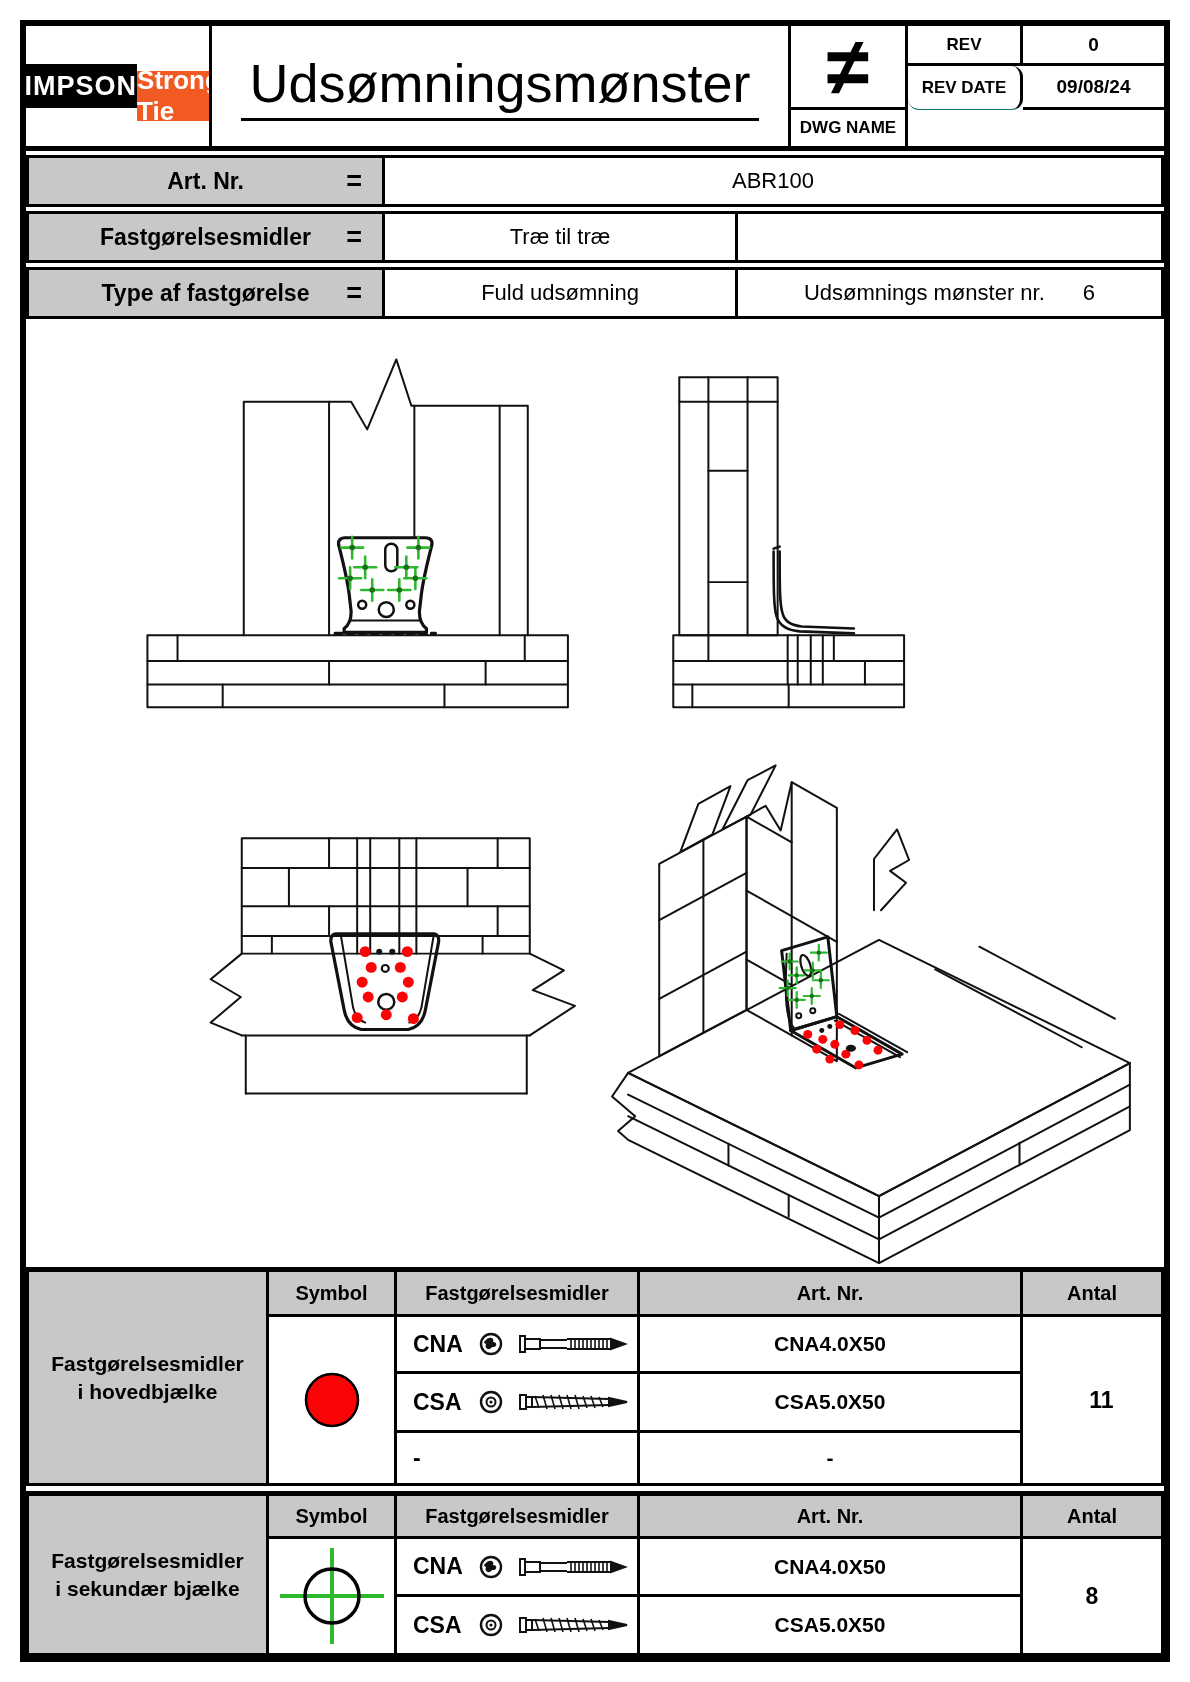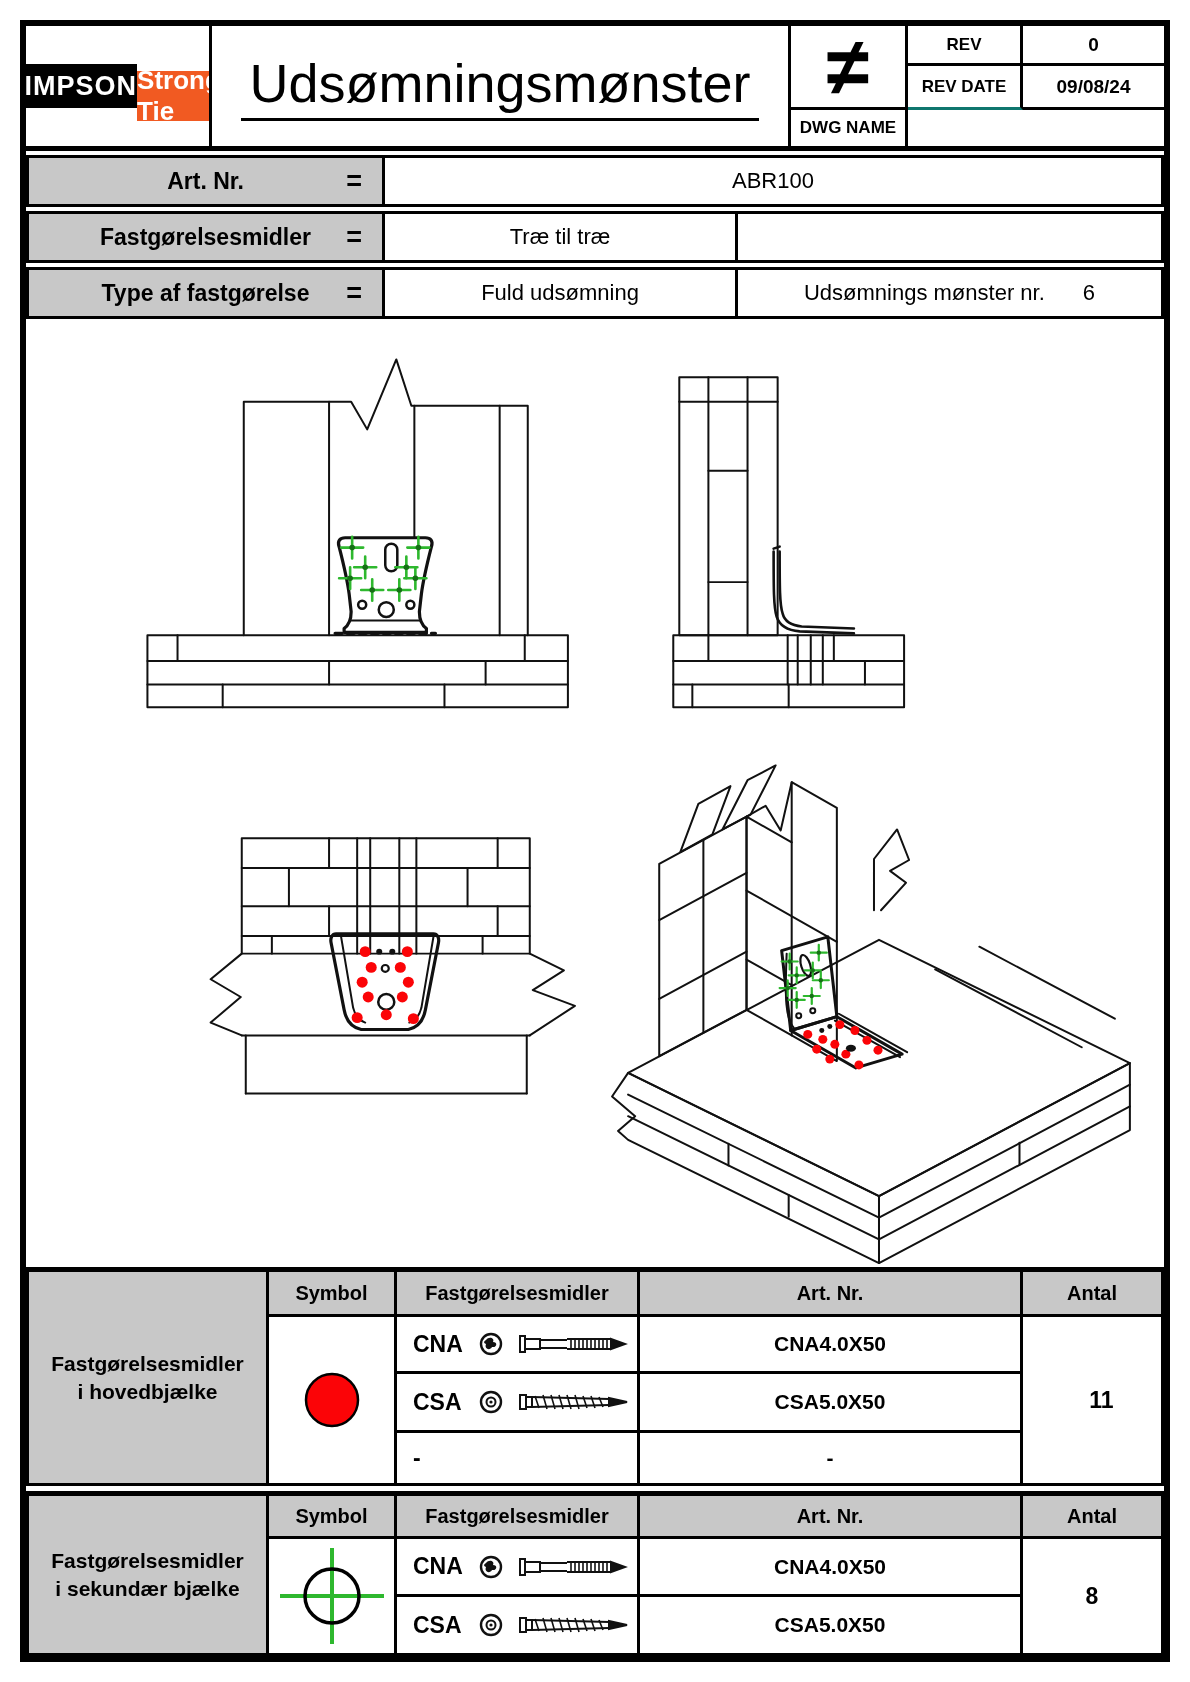--- a/index.html
+++ b/index.html
@@ -14,21 +14,21 @@
 
   
   .header{display:grid; grid-template-columns:186px 1fr 117px 115px 141px;
           grid-template-rows:40px 44px 36px; border-bottom:5px solid #000; flex:0 0 auto;}
   .hc{display:flex; align-items:center; justify-content:center; overflow:hidden;}
   .h-logo{grid-area:1/1/4/2; border-right:3px solid #000; flex-direction:row; justify-content:center;}
   .h-title{grid-area:1/2/4/3; border-right:3px solid #000;}
   .h-neq{grid-area:1/3/3/4; border-right:3px solid #000; border-bottom:3px solid #000;}
   .h-revlab{grid-area:1/4/2/5; border-right:3px solid #000; border-bottom:3px solid #000;}
   .h-revval{grid-area:1/5/2/6; border-bottom:3px solid #000;}
-  .h-rdlab{grid-area:2/4/3/5; border-right:3px solid #000; border-bottom:3px solid #0f766e;}
+  .h-rdlab{grid-area:2/4/3/5; border-right:3px solid #000; border-bottom:1px solid #0f766e;border-radius:11px;}
   .h-rdval{grid-area:2/5/3/6; border-bottom:3px solid #000;}
   .h-dwglab{grid-area:3/3/4/4; border-right:3px solid #000;}
   .h-dwgval{grid-area:3/4/4/6;}
   .logo-black{width:162px; height:44px; background:#000; color:#fff; display:flex;
               align-items:center; justify-content:center; font-weight:bold; font-size:27px; letter-spacing:1px;}
   .logo-orange{width:162px; height:50px; background:var(--orange); color:#fff; display:flex;
                align-items:center; justify-content:flex-start; font-weight:bold; font-size:26px; margin-top:20px; position:relative;}
   .logo-reg{position:absolute; right:-2px; bottom:-12px; color:#555; font-size:10px;}
   .title-text{font-size:54px; font-weight:normal; border-bottom:3px solid #000; padding:0 8px 4px 8px; white-space:nowrap;}
   .neq{font-size:78px; font-weight:900; line-height:1; transform:scaleY(1.05);}

